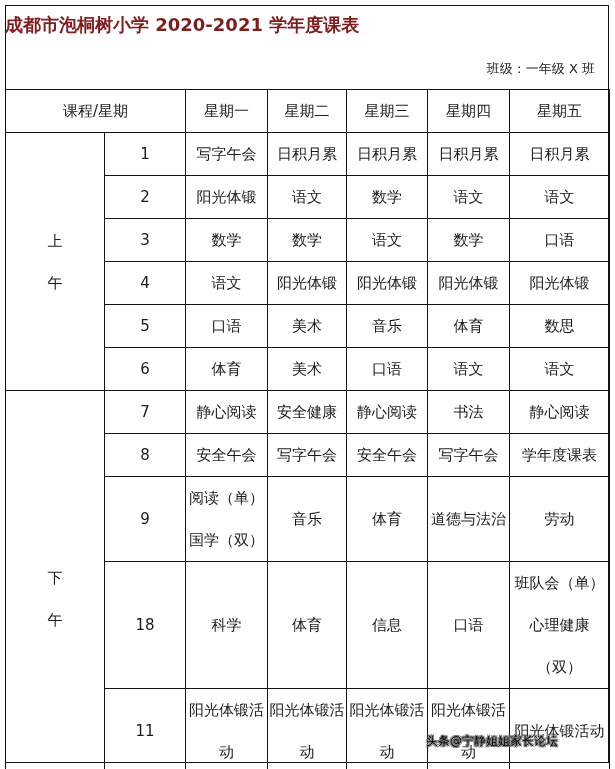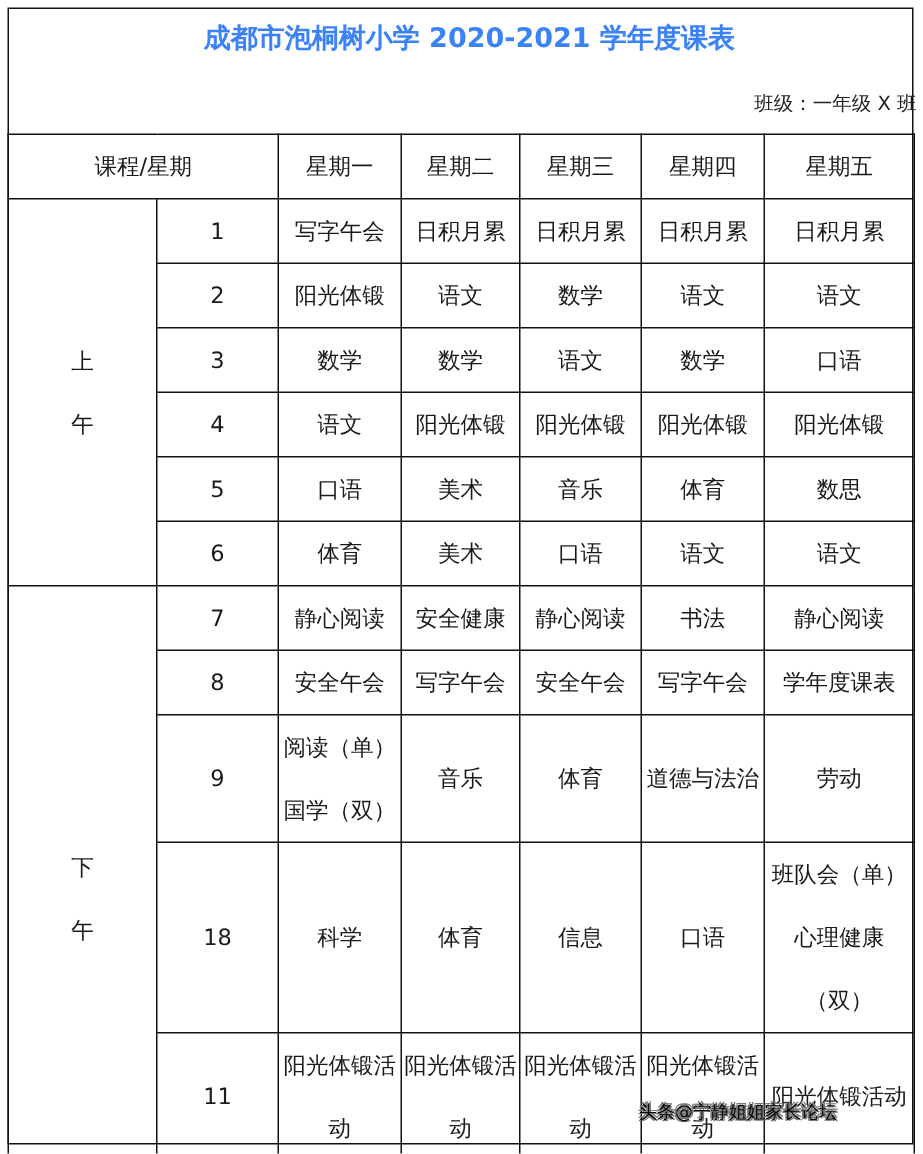--- a/index.html
+++ b/index.html
@@ -1,22 +1,22 @@
 <!DOCTYPE html>
 <html><head>
 <meta charset="utf-8">
 <style>
   html, body { margin: 0; padding: 0; background: #ffffff; }
   body { width: 615px; height: 769px; position: relative; overflow: hidden;
          font-family: "DejaVu Sans", "Liberation Sans", sans-serif; color: #1a1a1a; }
   .frame { position: absolute; left: 5px; top: 5px; width: 604px; height: 758px;
            border: 1.5px solid #111; box-sizing: border-box; }
-  .title { position: absolute; left: 5px; width: 485px; top: 13px; text-align: right;
-           font-size: 18px; font-weight: bold; color: #3b82f6; letter-spacing: 0px; }
-  .class-label { position: absolute; right: 4px; top: 60px; font-size: 13px; color: #222; text-align: center; }
+  .title { position: absolute; left: 5px; width: 485px; top: 13px; text-align: left;
+           font-size: 18px; font-weight: bold; color: #7f1d1d; letter-spacing: 0px; }
+  .class-label { position: absolute; right: 20px; top: 60px; font-size: 13px; color: #222; text-align: center; }
   table.schedule { position: absolute; left: 5px; top: 89px; border-collapse: collapse;
                    table-layout: fixed; width: 604px; }
   table.schedule td, table.schedule th {
     border: 1.5px solid #111; text-align: center; vertical-align: middle;
     font-size: 15px; font-weight: normal; padding: 0; line-height: 42px; color: #1a1a1a;
   }
   table.schedule th { height: 41px; }
   .cell-multi { line-height: 42px; padding: 0 2px; word-break: break-all; margin-left: 29px; }
   .section-label { line-height: 42px; }
   .section-label span { display: block; }

